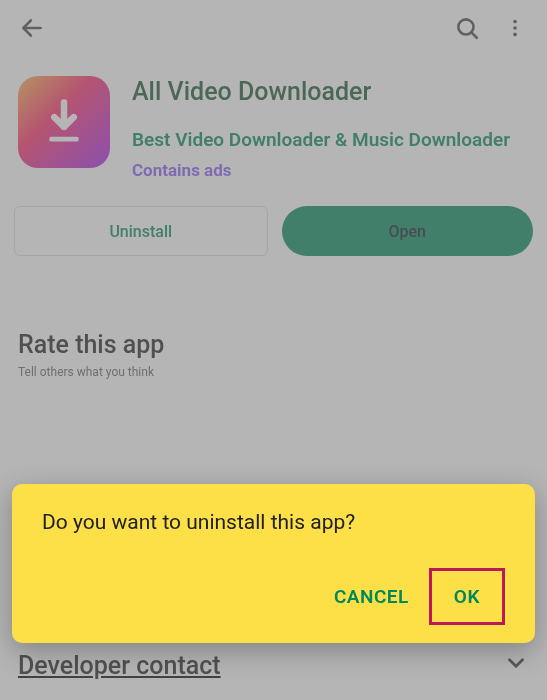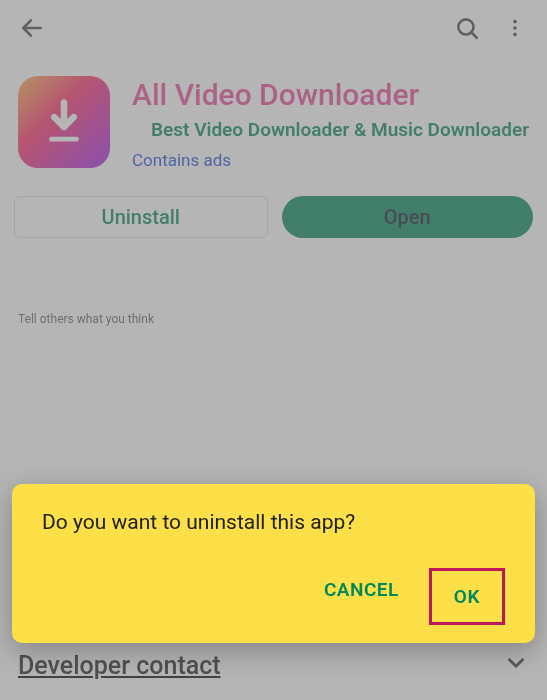--- a/index.html
+++ b/index.html
@@ -48,48 +48,48 @@
       border-radius: 20px;
       background: linear-gradient(135deg, #ffb347 0%, #ff2a68 40%, #a020f0 100%);
       display: flex;
       align-items: center;
       justify-content: center;
       flex-shrink: 0;
     }
     .app-icon svg { width: 52px; height: 52px; }
     .app-meta { flex: 1; padding-top: 2px; }
     .app-title {
-      font-size: 30px;
-      font-weight: 500;
-      color: #ec4899;
+      font-size: 25px;
+      font-weight: 500;
+      color: #14532d;
       line-height: 1.15;
-      margin-bottom: 4px;
+      margin-bottom: 20px;
     }
     .app-dev {
       font-size: 19px;
       font-weight: 600;
       color: #00875a;
       line-height: 1.35;
       margin-bottom: 8px;
-      text-align: right;
     }
     .app-ads {
       font-size: 17px;
-      color: #1d4ed8;
+      color: #8b5cf6;
+      font-weight: bold;
     }
     .btn-row {
       display: flex;
       gap: 14px;
       padding: 16px 14px 18px 14px;
     }
     .btn {
       flex: 1;
-      height: 42px;
+      height: 50px;
       border-radius: 6px;
-      font-size: 20px;
+      font-size: 16px;
       font-weight: 500;
       display: flex;
       align-items: center;
       justify-content: center;
       cursor: pointer;
     }
     .btn-outline {
       border: 1px solid #dadce0;
       color: #00875a;
       background: #fff;
@@ -140,22 +140,22 @@
       padding: 26px 30px 18px 30px;
     }
     .dialog-msg {
       font-size: 21px;
       color: #202124;
       margin-bottom: 34px;
     }
     .dialog-btns {
       display: flex;
       justify-content: flex-end;
-      align-items: flex-start;
-      gap: 10px;
+      align-items: center;
+      gap: 0;
     }
     .dlg-btn {
       font-size: 19px;
       font-weight: 600;
       color: #00875a;
       padding: 10px 14px;
       cursor: pointer;
       letter-spacing: 0.5px;
     }
     .ok-highlight {
@@ -203,20 +203,21 @@
     <div class="app-ads">Contains ads</div>
   </div>
 </div>
 
 <div class="btn-row">
   <div class="btn btn-outline">Uninstall</div>
   <div class="btn btn-filled">Open</div>
 </div>
 
 <div class="rate-block">
+  <div class="rate-title">Rate this app</div>
   <div class="rate-sub">Tell others what you think</div>
 </div>
 
 <div class="dev-row">
   <div class="dev-title">Developer contact</div>
   <span>
     <svg viewBox="0 0 24 24" width="26" height="26" fill="none" stroke="#333" stroke-width="2.6" stroke-linecap="round" stroke-linejoin="round">
         <polyline points="6 9 12 15 18 9"></polyline>
       </svg>
   </span>

